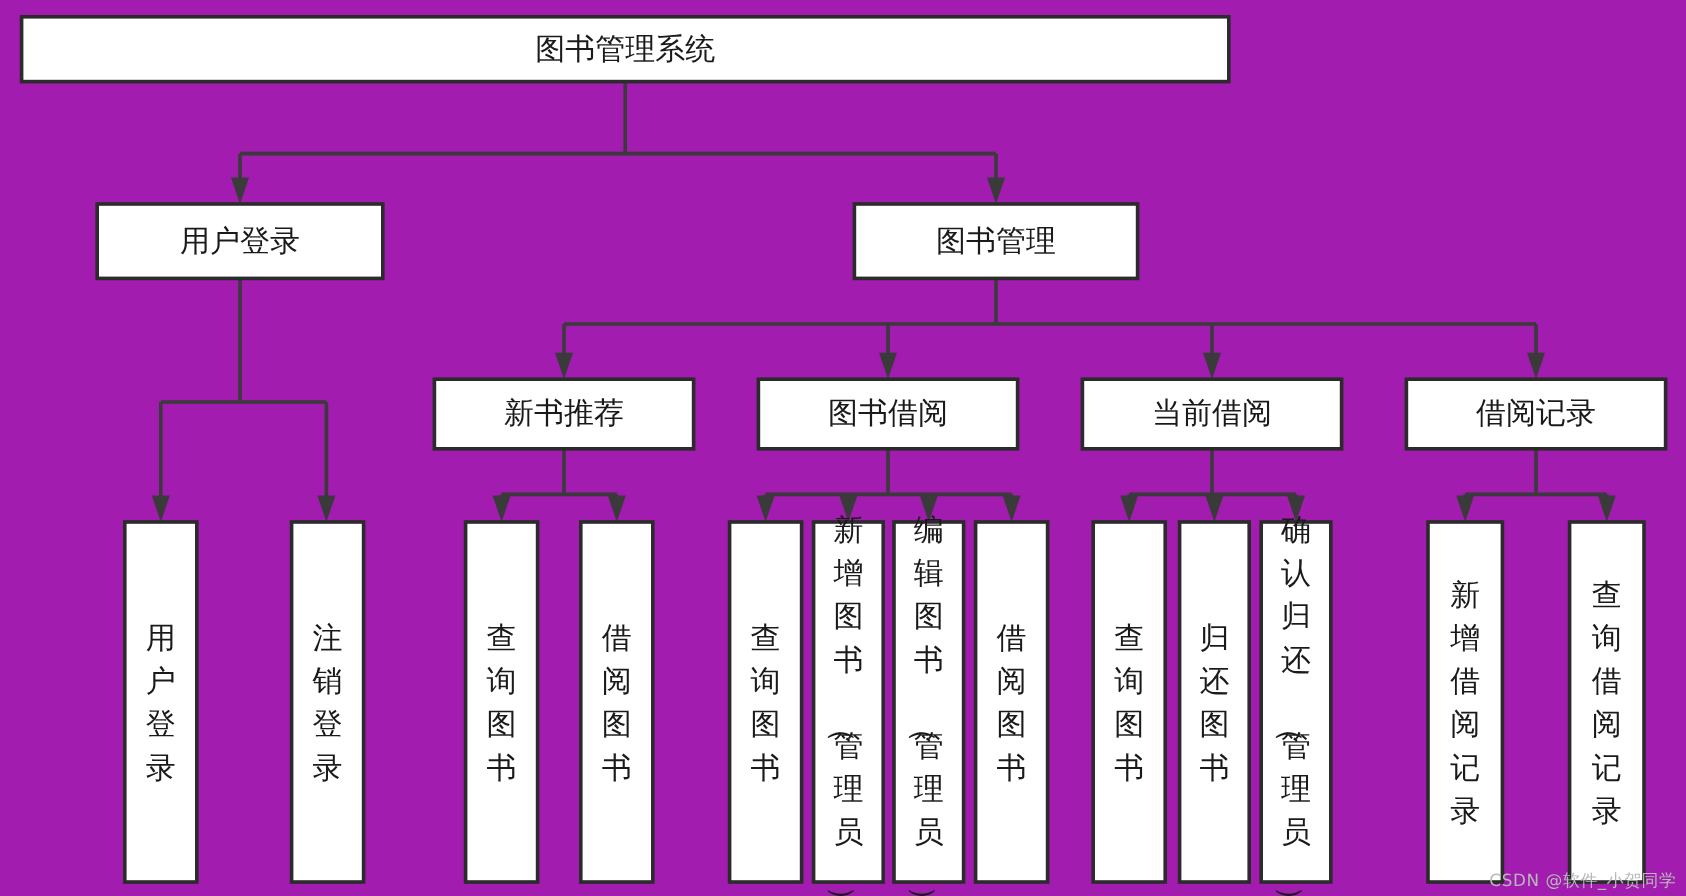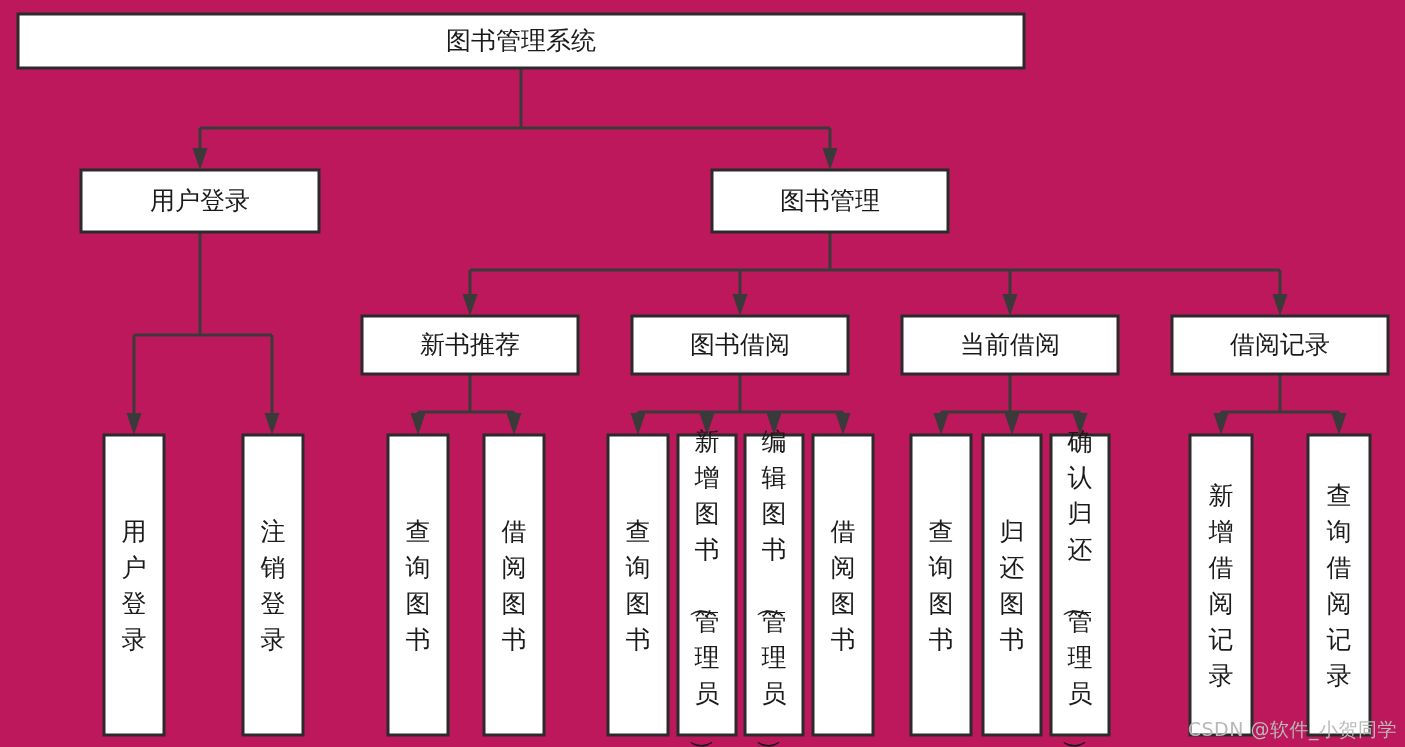--- a/index.html
+++ b/index.html
@@ -11,21 +11,21 @@
   body {
     width: 1405px;
     height: 747px;
     font-family: "DejaVu Sans", "Liberation Sans", sans-serif;
     overflow: hidden;
   }
   #diagram-root {
     position: relative;
     width: 1405px;
     height: 747px;
-    background: #be185d;
+    background: #a21caf;
   }
   svg.diagram-canvas {
     position: absolute;
     left: 0;
     top: 0;
     width: 1405px;
     height: 747px;
     display: block;
   }
   .node-box {
@@ -59,21 +59,21 @@
     font-family: "DejaVu Sans", "Liberation Sans", sans-serif;
     font-size: 25px;
     fill: #1a1a1a;
     text-anchor: middle;
   }
   .watermark-text {
     position: absolute;
     right: 8px;
     bottom: 4px;
     font-family: "DejaVu Sans", "Liberation Sans", sans-serif;
-    font-size: 19px;
+    font-size: 14px;
     color: #b8b8b8;
     white-space: nowrap;
     letter-spacing: 0.5px;
     user-select: none;
   }
 </style>
 </head>
 <body>
 
 <div id="diagram-root">

